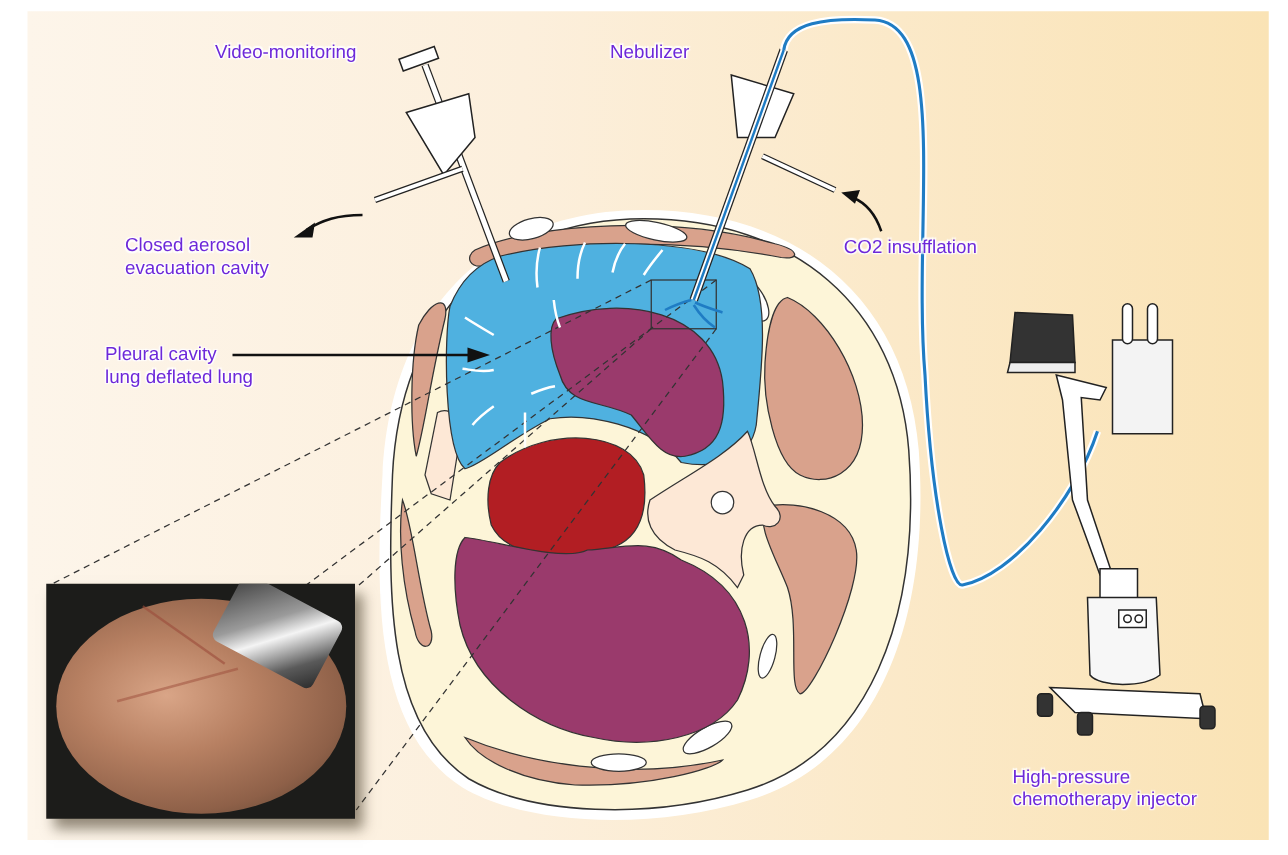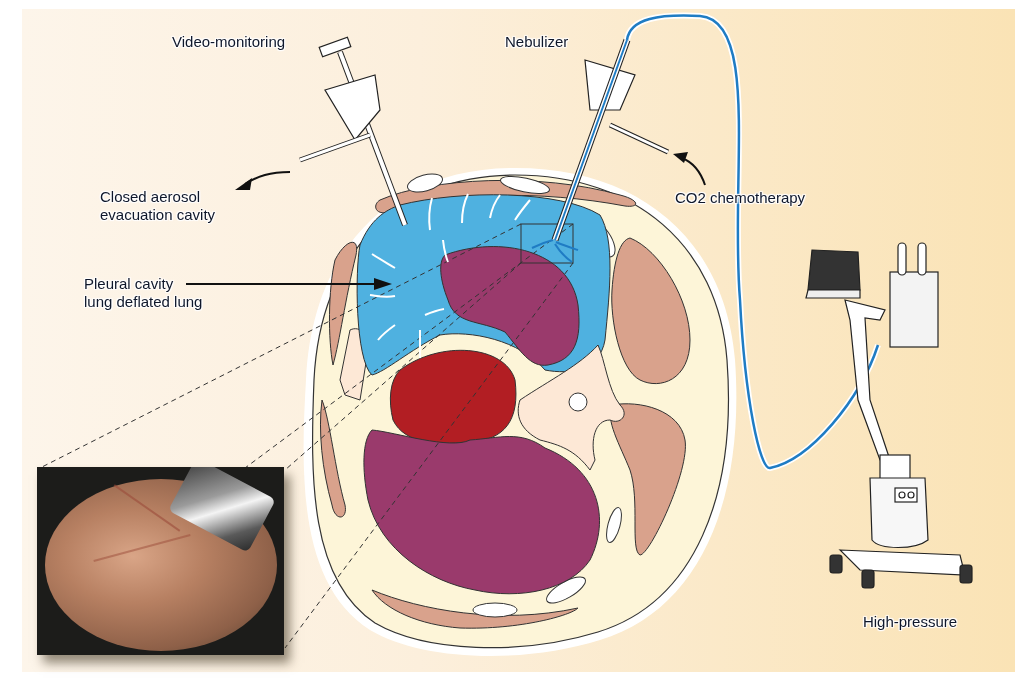--- a/index.html
+++ b/index.html
@@ -1,22 +1,22 @@
 <!DOCTYPE html>
 <html><head>
 <meta charset="utf-8">
 <style>
   html,body{margin:0;padding:0;background:#ffffff;}
   body{width:1030px;height:684px;position:relative;overflow:hidden;font-family:"Liberation Sans",sans-serif;}
   #panel{position:absolute;left:22px;top:9px;width:993px;height:663px;
     background:linear-gradient(90deg,#fdf5ea 0%,#fcefdc 40%,#fae3b5 100%);}
   svg{position:absolute;left:0;top:0;}
-  .lbl{position:absolute;font-size:15px;line-height:18px;color:#0f172a;
+  .lbl{position:absolute;font-size:15px;line-height:18px;color:#6d28d9;
     text-shadow:0 0 2px #fff,0 0 2px #fff,1px 1px 1px #fff,-1px -1px 1px #fff,1px -1px 1px #fff,-1px 1px 1px #fff;}
-  .ctr{text-align:center;}
+  .ctr{}
   #photo{position:absolute;left:37px;top:467px;width:247px;height:188px;background:#1c1c1a;
     box-shadow:6px 8px 10px rgba(60,50,30,0.55);overflow:hidden;}
   #photo-oval{position:absolute;left:8px;top:12px;width:232px;height:172px;border-radius:50%;
     background:radial-gradient(ellipse at 38% 45%,#d9a587 0%,#b78062 35%,#8e6048 70%,#4a3a2a 100%);}
   #photo-instr{position:absolute;left:140px;top:8px;width:90px;height:60px;
     background:linear-gradient(135deg,#3a3a3a 0%,#9b9b9b 40%,#f4f4f4 55%,#5a5a5a 80%,#2a2a2a 100%);
     transform:rotate(28deg);border-radius:6px;}
   #photo-vessel1{position:absolute;left:70px;top:40px;width:80px;height:2px;background:#9b4b3a;transform:rotate(35deg);opacity:.6;}
   #photo-vessel2{position:absolute;left:55px;top:80px;width:100px;height:2px;background:#9b4b3a;transform:rotate(-15deg);opacity:.5;}
 </style>
@@ -134,25 +134,26 @@
 </svg>
 
 <div id="photo">
   <div id="photo-oval"></div>
   <div id="photo-vessel1"></div>
   <div id="photo-vessel2"></div>
   <div id="photo-instr"></div>
 </div>
 
 <div class="lbl" style="left:172px;top:33px;">Video-monitoring</div>
-<div class="lbl" style="left:505px;top:33px;">Nebulizer</div>
+<div class="lbl" style="left:488px;top:33px;">Nebulizer</div>
 <div class="lbl" style="left:100px;top:188px;">
   <div>Closed aerosol</div>
   <div>evacuation cavity</div>
 </div>
-<div class="lbl" style="left:675px;top:189px;">CO2 chemotherapy</div>
+<div class="lbl" style="left:675px;top:189px;">CO2 insufflation</div>
 <div class="lbl" style="left:84px;top:275px;">
   <div>Pleural cavity</div>
   <div>lung deflated lung</div>
 </div>
 <div class="lbl ctr" style="left:810px;top:613px;width:200px;">
   <div>High-pressure</div>
+  <div>chemotherapy injector</div>
 </div>
 
 </body></html>

